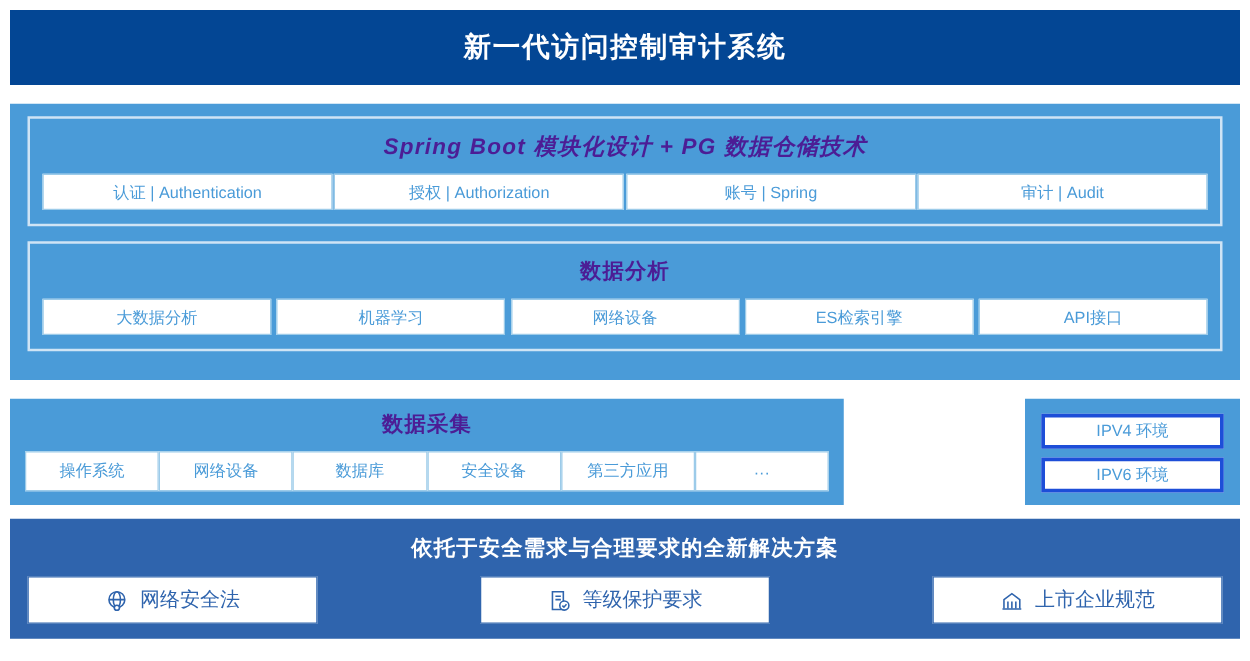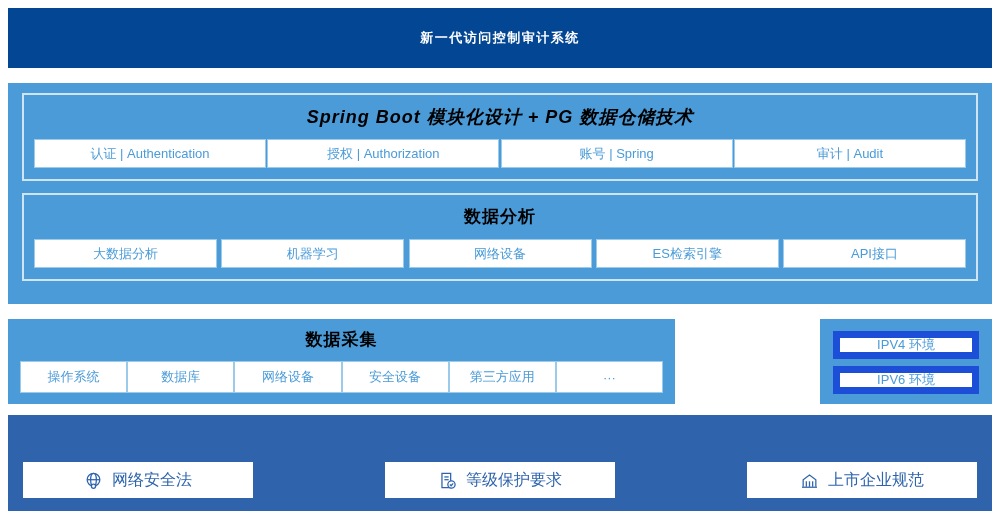--- a/index.html
+++ b/index.html
@@ -26,41 +26,41 @@
     top: 8px;
     width: 984px;
     height: 60px;
     background: #034694;
     display: flex;
     align-items: center;
     justify-content: center;
   }
   .header-title {
     color: #ffffff;
-    font-size: 13px;
+    font-size: 22px;
     font-weight: bold;
     letter-spacing: 1.5px;
   }
 
   
   .panel-light {
     position: absolute;
     background: #4a9bd8;
   }
 
   
   .group {
     position: absolute;
     border: 2px solid #cfe4f5;
     background: transparent;
   }
   .group-title {
     width: 100%;
     text-align: center;
-    color: #000000;
+    color: #4c1d95;
     font-size: 17px;
     font-weight: bold;
     letter-spacing: 1px;
   }
   .group-title.italic {
     font-style: italic;
     font-size: 18px;
   }
 
   .chip-row {
@@ -102,21 +102,21 @@
   #panel-collect .chip { width: 118px; height: 32px; }
 
   
   #panel-ipv { left: 820px; top: 319px; width: 172px; height: 85px; }
   .ipv-chip {
     position: absolute;
     left: 13px;
     width: 146px;
     height: 28px;
     background: #ffffff;
-    border: 7px solid #1d4ed8;
+    border: 3px solid #1d4ed8;
     display: flex;
     align-items: center;
     justify-content: center;
     color: #4a9bd8;
     font-size: 13px;
   }
   #ipv4 { top: 12px; }
   #ipv6 { top: 47px; }
 
   
@@ -187,34 +187,35 @@
         <div class="chip">API接口</div>
       </div>
     </div>
 
   </div>
 
   <div class="panel-light" id="panel-collect">
     <div class="group-title">数据采集</div>
     <div class="chip-row">
       <div class="chip">操作系统</div>
+      <div class="chip">网络设备</div>
       <div class="chip">数据库</div>
-      <div class="chip">网络设备</div>
       <div class="chip">安全设备</div>
       <div class="chip">第三方应用</div>
       <div class="chip">···</div>
     </div>
   </div>
 
   <div class="panel-light" id="panel-ipv">
     <div class="ipv-chip" id="ipv4">IPV4 环境</div>
     <div class="ipv-chip" id="ipv6">IPV6 环境</div>
   </div>
 
   <div id="panel-bottom">
+    <div class="bottom-title">依托于安全需求与合理要求的全新解决方案</div>
     <div class="chip-row">
 
       <div class="chip">
         <span class="chip-icon">
           <svg width="19" height="19" viewBox="0 0 24 24" fill="none" stroke="#2f64ad" stroke-width="1.6">
             <circle cx="12" cy="11" r="8"></circle>
             <ellipse cx="12" cy="11" rx="3.6" ry="8"></ellipse>
             <line x1="4" y1="11" x2="20" y2="11"></line>
             <circle cx="12" cy="19.2" r="2.6" fill="#ffffff"></circle>
           </svg>

